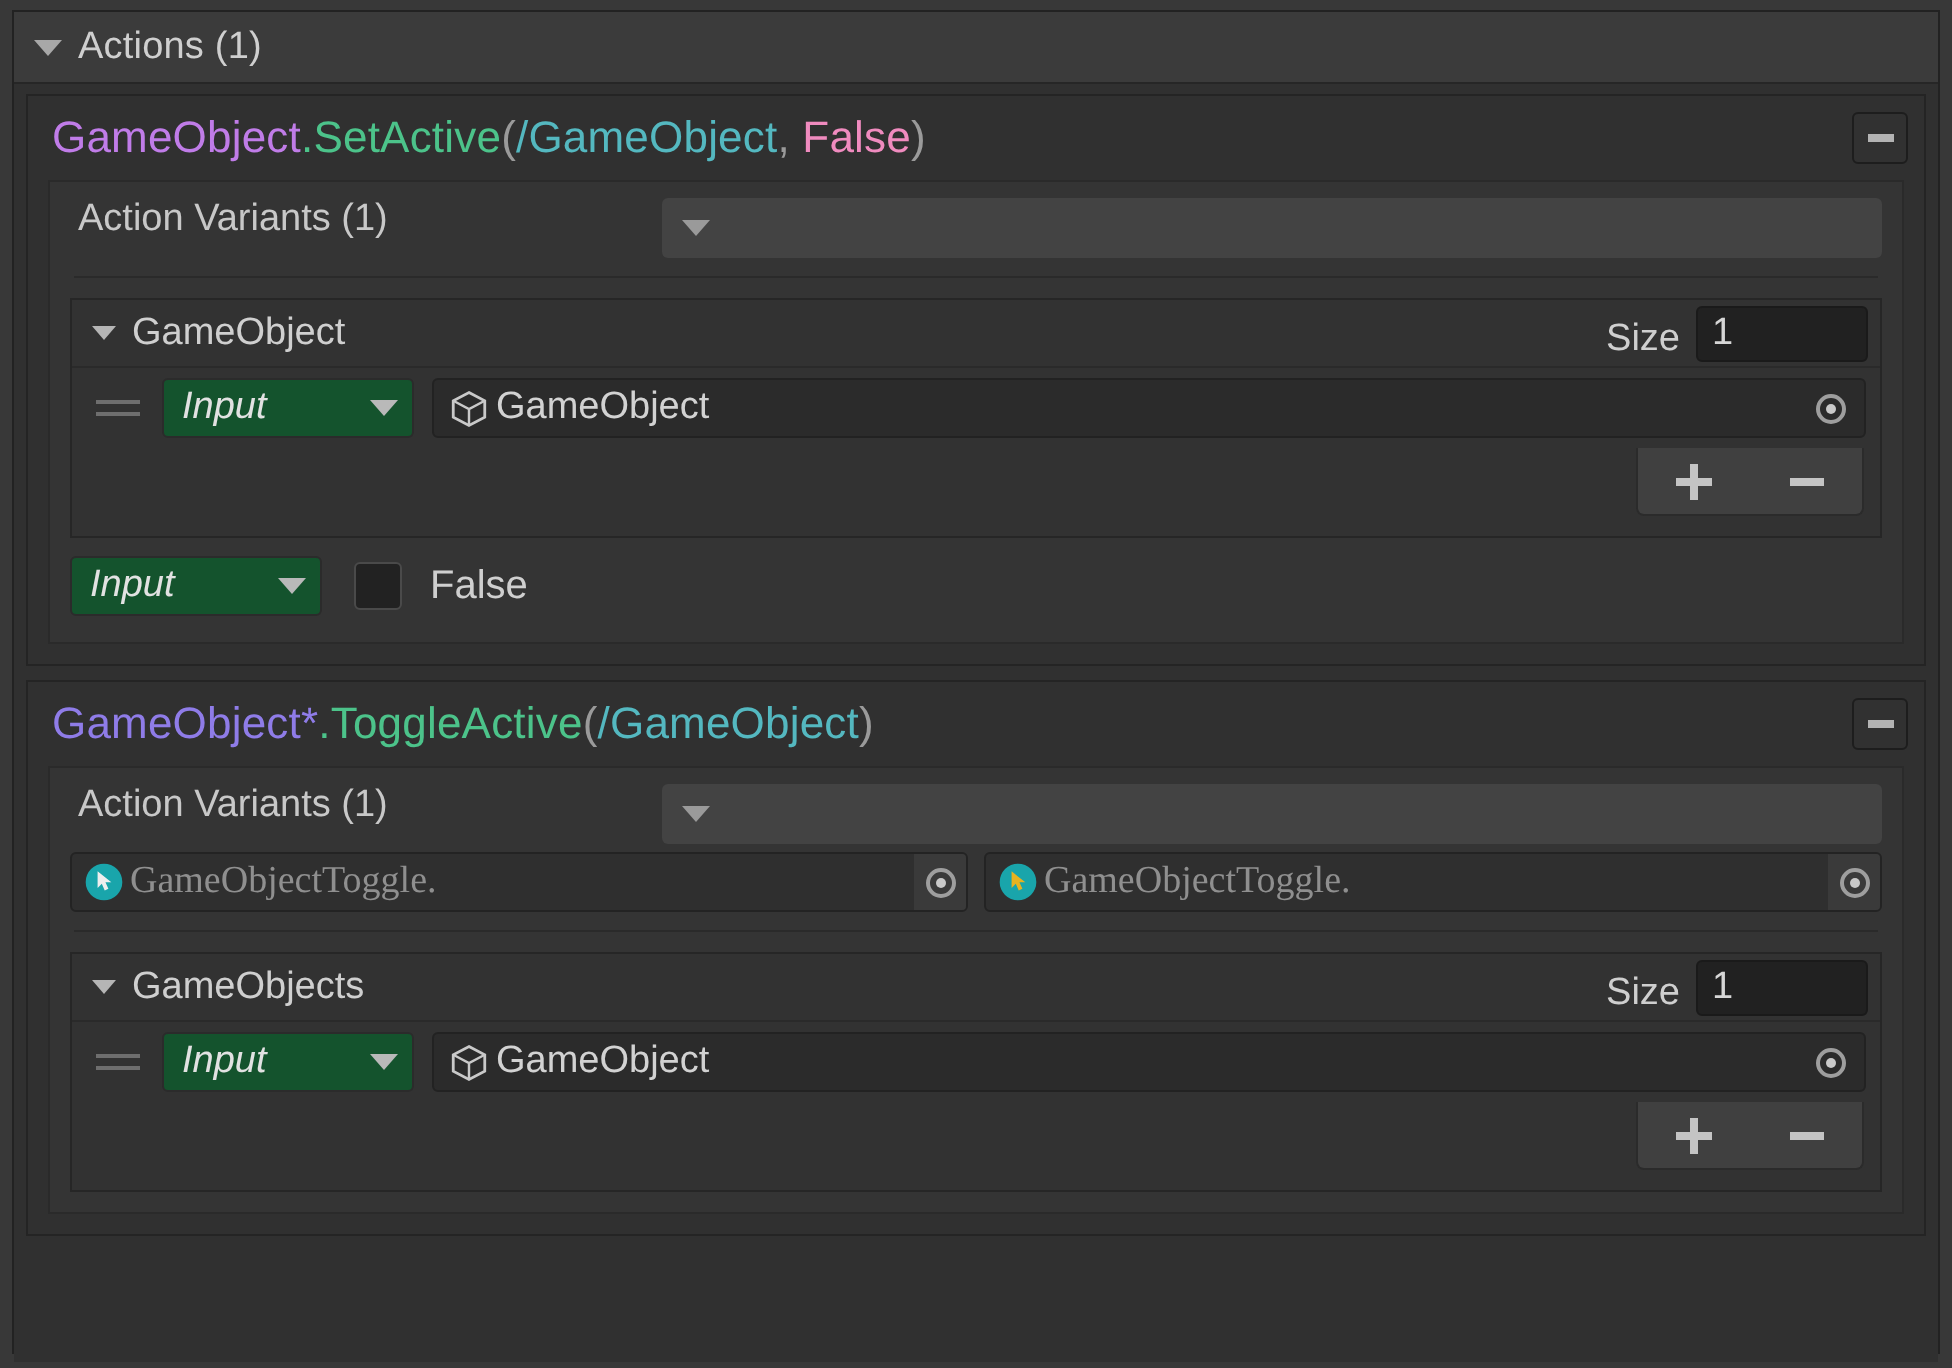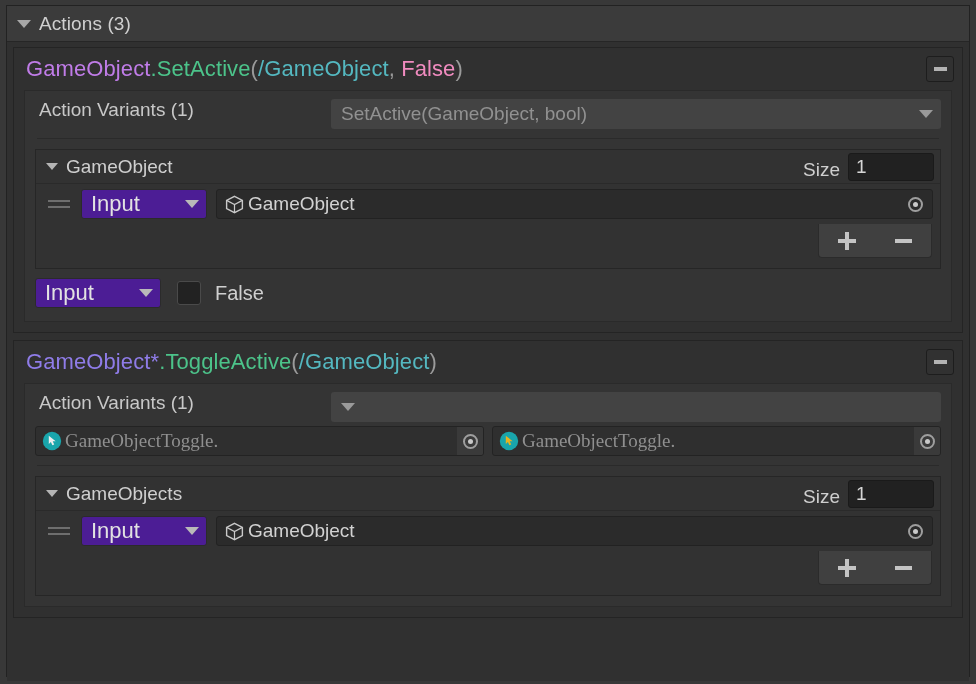--- a/index.html
+++ b/index.html
@@ -236,28 +236,29 @@
     padding: 0 2px;
   }
   .drag-handle span {
     display: block; height: 2px; background: #6e6e6e; width: 100%;
   }
 
   .popup-bright {
     flex: 0 0 auto;
     width: 126px;
     height: 30px;
-    background: #4c1d95;
+    background: #14532d;
     border: 1px solid #2b2b2b;
     border-radius: 3px;
     display: flex;
     align-items: center;
     padding: 0 7px 0 9px;
     color: #e2e2e2;
-    font-size: 22px;
+    font-size: 19px;
+    font-style: italic;
   }
   .popup-bright .cap { flex: 1 1 auto; }
 
   .go-field {
     flex: 1 1 auto;
     height: 30px;
     background: #2b2b2b;
     border: 1px solid #222222;
     border-radius: 3px;
     display: flex;
@@ -323,38 +324,37 @@
   .cube-icon { flex: 0 0 auto; width: 21px; height: 21px; }
 </style>
 </head>
 <body>
 
 <div class="root">
   <div class="actions-box">
 
     <div class="actions-header">
       <span class="tri"></span>
-      <span class="actions-header-label">Actions (3)</span>
+      <span class="actions-header-label">Actions (1)</span>
     </div>
 
     <div class="actions-body">
 
       <div class="action-card">
         <div class="action-sig-row">
           <span class="sig" id="sig0"><span class="tok" style="color: rgb(192, 124, 232);">GameObject</span><span class="tok" style="color: rgb(76, 195, 138);">.</span><span class="tok" style="color: rgb(76, 195, 138);">SetActive</span><span class="tok" style="color: rgb(154, 154, 154);">(</span><span class="tok" style="color: rgb(84, 184, 192);">/GameObject</span><span class="tok" style="color: rgb(154, 154, 154);">, </span><span class="tok" style="color: rgb(240, 139, 191);">False</span><span class="tok" style="color: rgb(154, 154, 154);">)</span></span>
           <span class="collapse-btn">
             <span class="dash"></span>
           </span>
         </div>
 
         <div class="card-inner">
           <div class="prop-row">
             <span class="prop-label">Action Variants (1)</span>
             <span class="popup-dim">
-              <span class="cap">SetActive(GameObject, bool)</span>
               <span class="caret caret-dim"></span>
             </span>
           </div>
 
           <div class="divider"></div>
 
           <div class="array-block">
             <div class="array-head">
               <span class="tri tri-sm"></span>
               <span class="array-title">GameObject</span>

